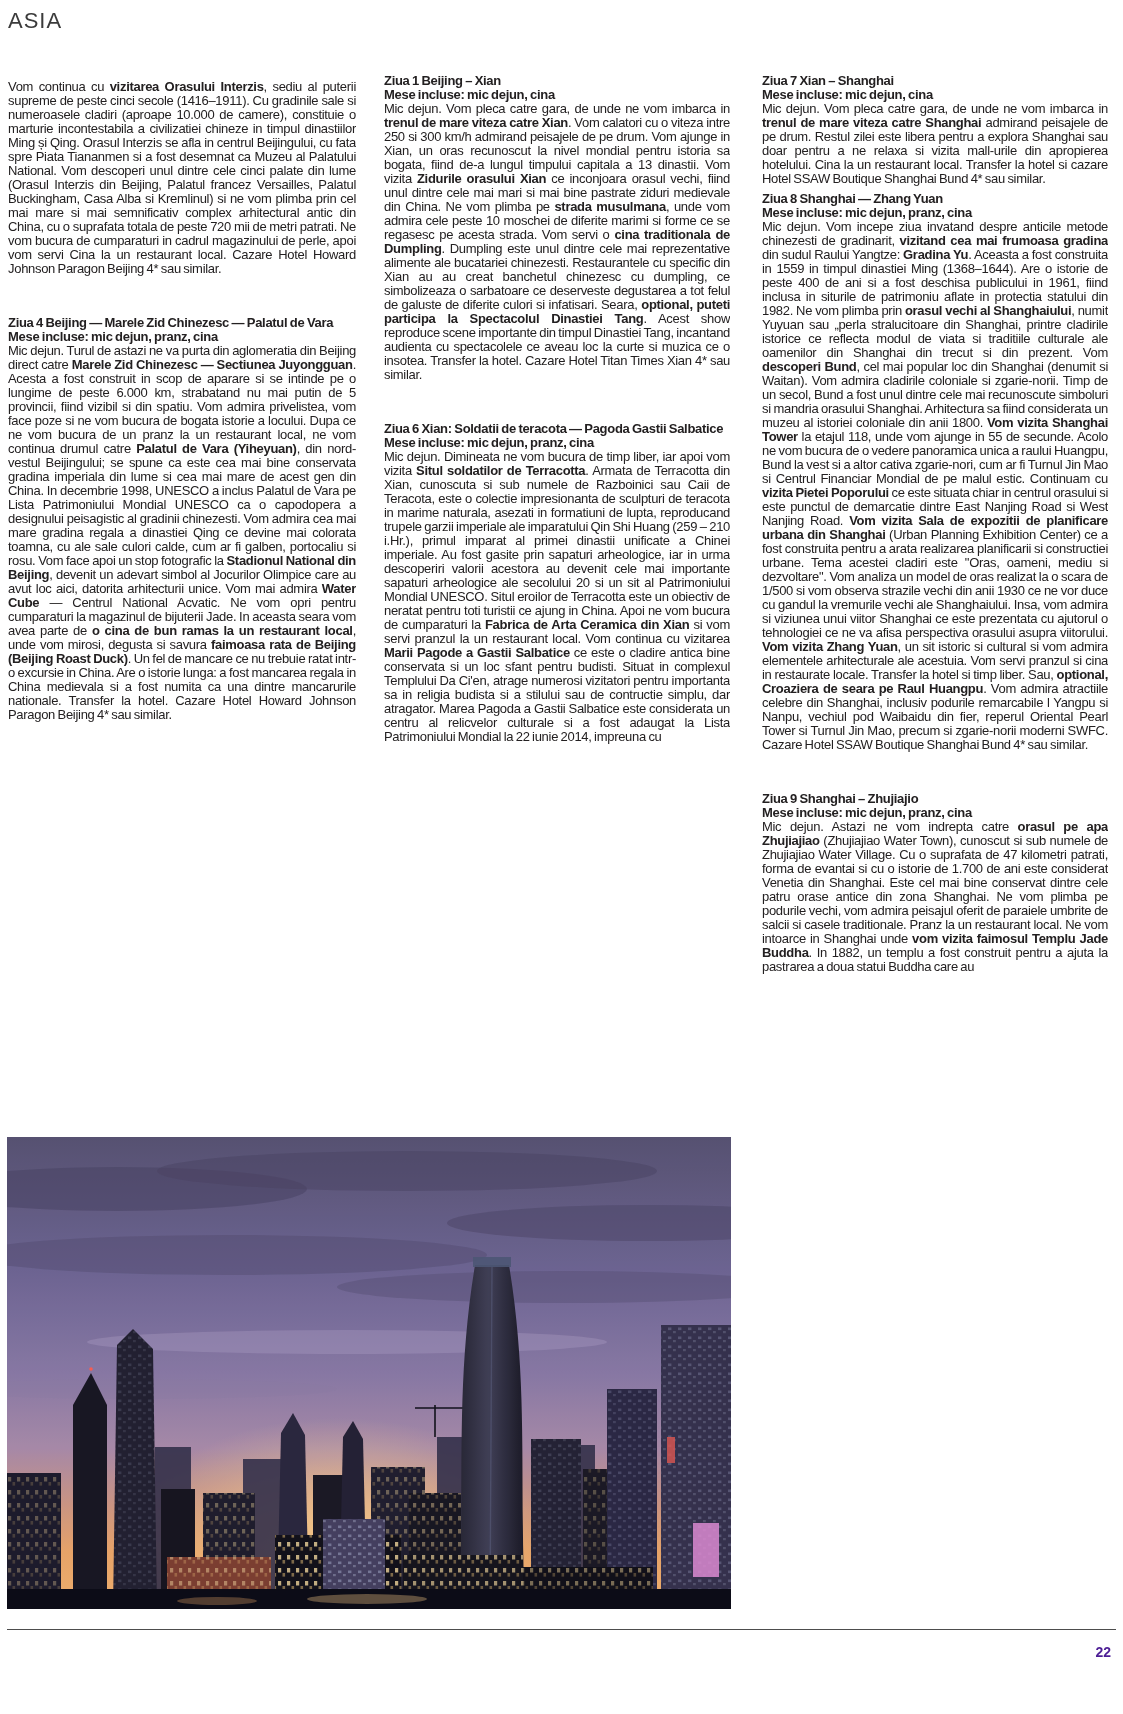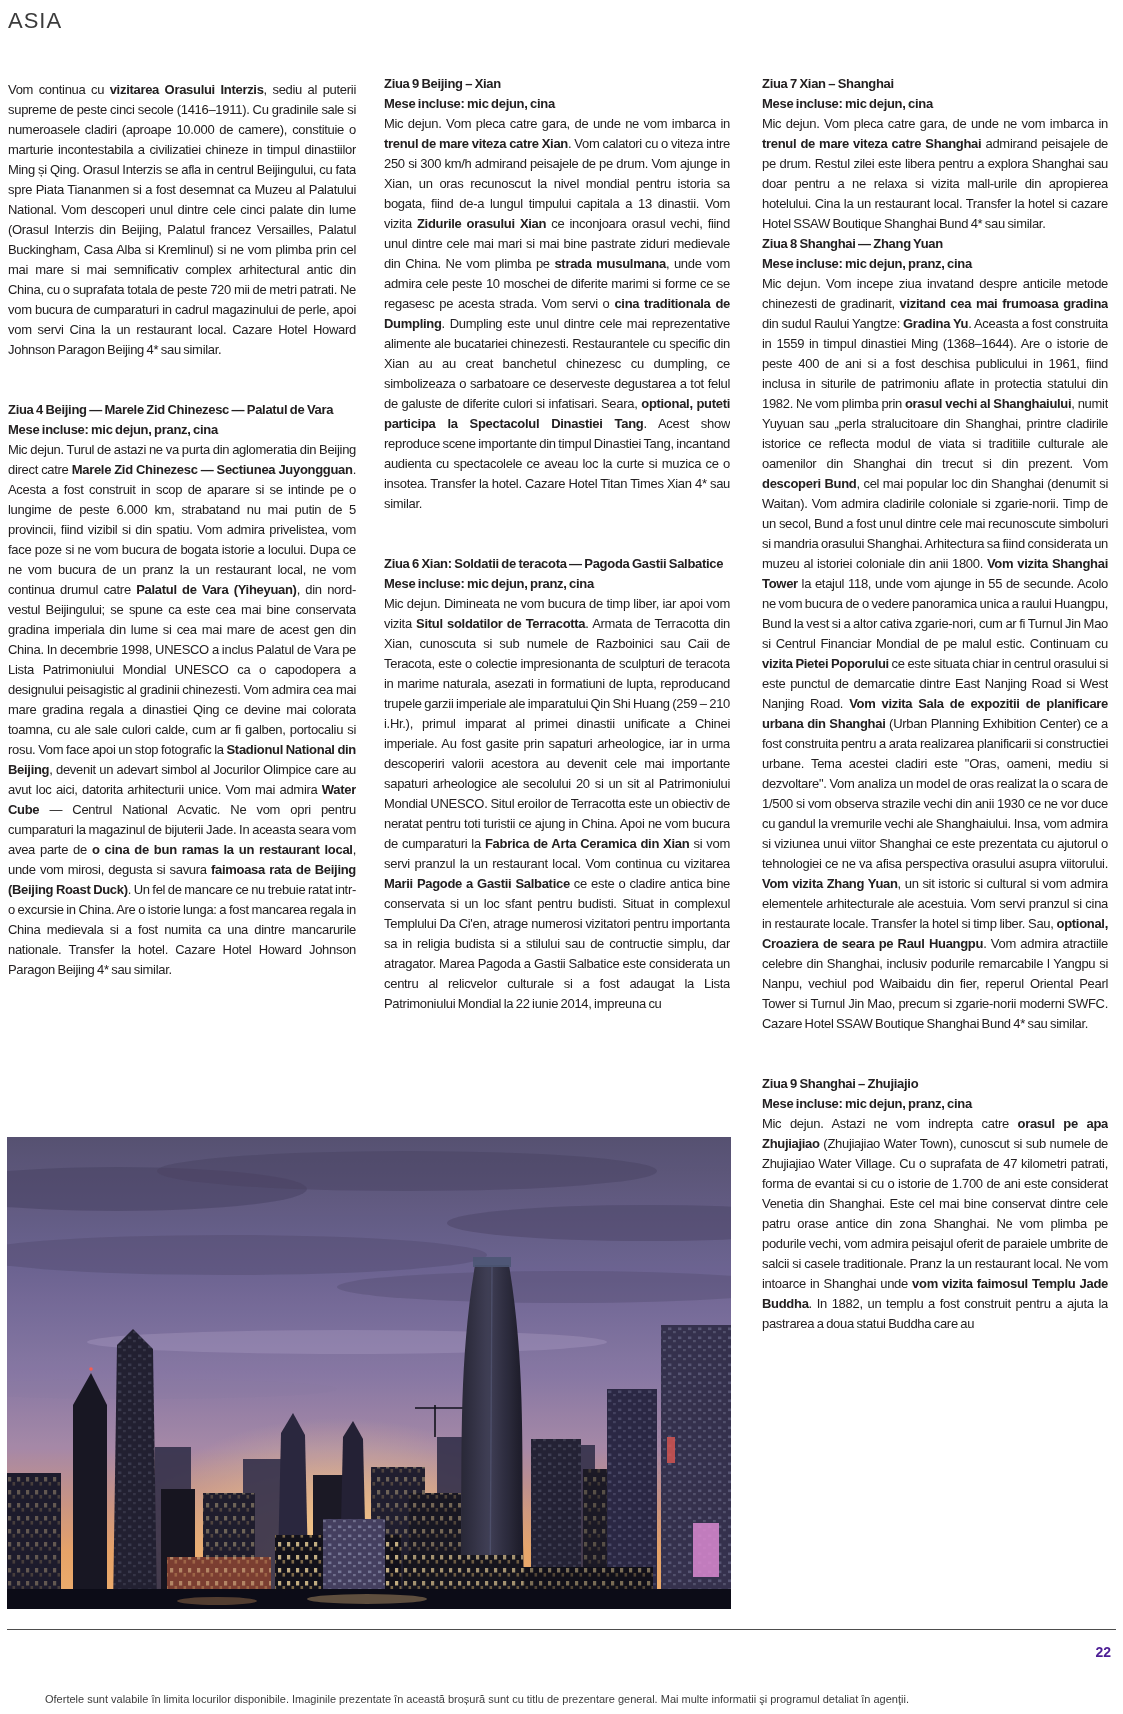--- a/index.html
+++ b/index.html
@@ -5,29 +5,29 @@
   html,body{margin:0;padding:0;background:#ffffff;}
   .page{
     position:relative;width:1123px;height:1714px;background:#ffffff;overflow:hidden;
     font-family:"Liberation Sans", sans-serif;color:#232021;padding-left:16px;
   }
   .brand{
     position:absolute;left:8px;top:8px;font-size:22px;font-weight:400;
     letter-spacing:1px;color:#3b3b3b;
   }
   .col{
-    position:absolute;font-size:13px;line-height:20px;letter-spacing:-0.3px;
+    position:absolute;font-size:13px;line-height:14px;letter-spacing:-0.3px;
     word-spacing:-0.8px;text-align:justify;overflow:hidden;
   }
   .col-1{left:8px;top:80px;width:348px;max-height:1052px;}
   .col-2{left:384px;top:74px;width:346px;max-height:1058px;}
   .col-3{left:762px;top:74px;width:346px;max-height:1542px;}
   .col p{margin:0;}
   .col p.heading{font-weight:700;margin-top:40px;}
-  .col p.heading.gap-none{margin-top:0;}
+  .col p.heading.gap-none{margin-top:6px;}
   .col p.heading.gap-large{}
   .col p:first-child{margin-top:0;}
   .col p.meals{font-weight:700;}
   .col p.para b{font-weight:700;}
   .photo{
     position:absolute;left:7px;top:1137px;width:724px;height:472px;margin:0;
     overflow:hidden;background:#55506f;
   }
   .photo svg{display:block;width:100%;height:100%;}
   .rule{
@@ -49,21 +49,21 @@
 
   <div class="brand">ASIA</div>
 
   <div class="col col-1">
       <p class="para"><span>Vom continua cu </span><b>vizitarea Orasului Interzis</b><span>, sediu al puterii supreme de peste cinci secole (1416–1911). Cu gradinile sale si numeroasele cladiri (aproape 10.000 de camere), constituie o marturie incontestabila a civilizatiei chineze in timpul dinastiilor Ming și Qing. Orasul Interzis se afla in centrul Beijingului, cu fata spre Piata Tiananmen si a fost desemnat ca Muzeu al Palatului National. Vom descoperi unul dintre cele cinci palate din lume (Orasul Interzis din Beijing, Palatul francez Versailles, Palatul Buckingham, Casa Alba si Kremlinul) si ne vom plimba prin cel mai mare si mai semnificativ complex arhitectural antic din China, cu o suprafata totala de peste 720 mii de metri patrati. Ne vom bucura de cumparaturi in cadrul magazinului de perle, apoi vom servi Cina la un restaurant local. Cazare Hotel Howard Johnson Paragon Beijing 4* sau similar.</span></p>
       <p class="heading">Ziua 4 Beijing — Marele Zid Chinezesc — Palatul de Vara</p>
       <p class="meals">Mese incluse: mic dejun, pranz, cina</p>
       <p class="para"><span>Mic dejun. Turul de astazi ne va purta din aglomeratia din Beijing direct catre </span><b>Marele Zid Chinezesc — Sectiunea Juyongguan</b><span>. Acesta a fost construit in scop de aparare si se intinde pe o lungime de peste 6.000 km, strabatand nu mai putin de 5 provincii, fiind vizibil si din spatiu. Vom admira privelistea, vom face poze si ne vom bucura de bogata istorie a locului. Dupa ce ne vom bucura de un pranz la un restaurant local, ne vom continua drumul catre </span><b>Palatul de Vara (Yiheyuan)</b><span>, din nord-vestul Beijingului; se spune ca este cea mai bine conservata gradina imperiala din lume si cea mai mare de acest gen din China. In decembrie 1998, UNESCO a inclus Palatul de Vara pe Lista Patrimoniului Mondial UNESCO ca o capodopera a designului peisagistic al gradinii chinezesti. Vom admira cea mai mare gradina regala a dinastiei Qing ce devine mai colorata toamna, cu ale sale culori calde, cum ar fi galben, portocaliu si rosu. Vom face apoi un stop fotografic la </span><b>Stadionul National din Beijing</b><span>, devenit un adevart simbol al Jocurilor Olimpice care au avut loc aici, datorita arhitecturii unice. Vom mai admira </span><b>Water Cube</b><span> — Centrul National Acvatic. Ne vom opri pentru cumparaturi la magazinul de bijuterii Jade. In aceasta seara vom avea parte de </span><b>o cina de bun ramas la un restaurant local</b><span>, unde vom mirosi, degusta si savura </span><b>faimoasa rata de Beijing (Beijing Roast Duck)</b><span>. Un fel de mancare ce nu trebuie ratat intr-o excursie in China. Are o istorie lunga: a fost mancarea regala in China medievala si a fost numita ca una dintre mancarurile nationale. Transfer la hotel. Cazare Hotel Howard Johnson Paragon Beijing 4* sau similar.</span></p>
     </div>
   <div class="col col-2">
-      <p class="heading">Ziua 9 Beijing – Xian</p>
+      <p class="heading">Ziua 1 Beijing – Xian</p>
       <p class="meals">Mese incluse: mic dejun, cina</p>
       <p class="para"><span>Mic dejun. Vom pleca catre gara, de unde ne vom imbarca in </span><b>trenul de mare viteza catre Xian</b><span>. Vom calatori cu o viteza intre 250 si 300 km/h admirand peisajele de pe drum. Vom ajunge in Xian, un oras recunoscut la nivel mondial pentru istoria sa bogata, fiind de-a lungul timpului capitala a 13 dinastii. Vom vizita </span><b>Zidurile orasului Xian</b><span> ce inconjoara orasul vechi, fiind unul dintre cele mai mari si mai bine pastrate ziduri medievale din China. Ne vom plimba pe </span><b>strada musulmana</b><span>, unde vom admira cele peste 10 moschei de diferite marimi si forme ce se regasesc pe acesta strada. Vom servi o </span><b>cina traditionala de Dumpling</b><span>. Dumpling este unul dintre cele mai reprezentative alimente ale bucatariei chinezesti. Restaurantele cu specific din Xian au au creat banchetul chinezesc cu dumpling, ce simbolizeaza o sarbatoare ce deserveste degustarea a tot felul de galuste de diferite culori si infatisari. Seara, </span><b>optional, puteti participa la Spectacolul Dinastiei Tang</b><span>. Acest show reproduce scene importante din timpul Dinastiei Tang, incantand audienta cu spectacolele ce aveau loc la curte si muzica ce o insotea. Transfer la hotel. Cazare Hotel Titan Times Xian 4* sau similar.</span></p>
       <p class="heading">Ziua 6 Xian: Soldatii de teracota — Pagoda Gastii Salbatice</p>
       <p class="meals">Mese incluse: mic dejun, pranz, cina</p>
       <p class="para"><span>Mic dejun. Dimineata ne vom bucura de timp liber, iar apoi vom vizita </span><b>Situl soldatilor de Terracotta</b><span>. Armata de Terracotta din Xian, cunoscuta si sub numele de Razboinici sau Caii de Teracota, este o colectie impresionanta de sculpturi de teracota in marime naturala, asezati in formatiuni de lupta, reproducand trupele garzii imperiale ale imparatului Qin Shi Huang (259 – 210 i.Hr.), primul imparat al primei dinastii unificate a Chinei imperiale. Au fost gasite prin sapaturi arheologice, iar in urma descoperiri valorii acestora au devenit cele mai importante sapaturi arheologice ale secolului 20 si un sit al Patrimoniului Mondial UNESCO. Situl eroilor de Terracotta este un obiectiv de neratat pentru toti turistii ce ajung in China. Apoi ne vom bucura de cumparaturi la </span><b>Fabrica de Arta Ceramica din Xian</b><span> si vom servi pranzul la un restaurant local. Vom continua cu vizitarea </span><b>Marii Pagode a Gastii Salbatice</b><span> ce este o cladire antica bine conservata si un loc sfant pentru budisti. Situat in complexul Templului Da Ci'en, atrage numerosi vizitatori pentru importanta sa in religia budista si a stilului sau de contructie simplu, dar atragator. Marea Pagoda a Gastii Salbatice este considerata un centru al relicvelor culturale si a fost adaugat la Lista Patrimoniului Mondial la 22 iunie 2014, impreuna cu</span></p>
     </div>
   <div class="col col-3">
       <p class="heading">Ziua 7 Xian – Shanghai</p>
       <p class="meals">Mese incluse: mic dejun, cina</p>
       <p class="para"><span>Mic dejun. Vom pleca catre gara, de unde ne vom imbarca in </span><b>trenul de mare viteza catre Shanghai</b><span> admirand peisajele de pe drum. Restul zilei este libera pentru a explora Shanghai sau doar pentru a ne relaxa si vizita mall-urile din apropierea hotelului. Cina la un restaurant local. Transfer la hotel si cazare Hotel SSAW Boutique Shanghai Bund 4* sau similar.</span></p>
@@ -184,15 +184,14 @@
         <ellipse cx="360" cy="462" rx="60" ry="5" fill="#ffcf86" opacity="0.35"></ellipse>
         <ellipse cx="210" cy="464" rx="40" ry="4" fill="#ffb46a" opacity="0.3"></ellipse>
       </g>
 
       <rect x="0" y="0" width="724" height="472" fill="#7b6fa0" opacity="0.05"></rect>
     </svg>
   </figure>
 
   <hr class="rule">
   <div class="page-num">22</div>
-  <div class="footer">Ofertele sunt valabile în limita locurilor disponibile. Imaginile prezentate în această broșură sunt cu titlu de prezentare general. Mai multe informatii şi programul detaliat în agenţii.</div>
 
 </div>
 
 </body></html>

